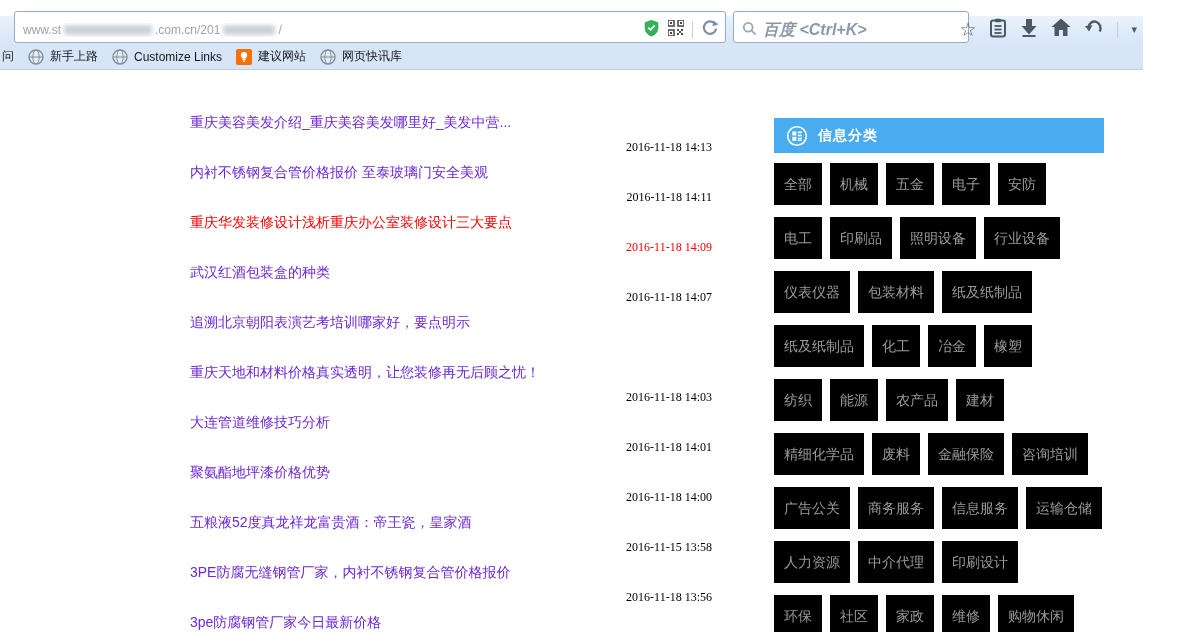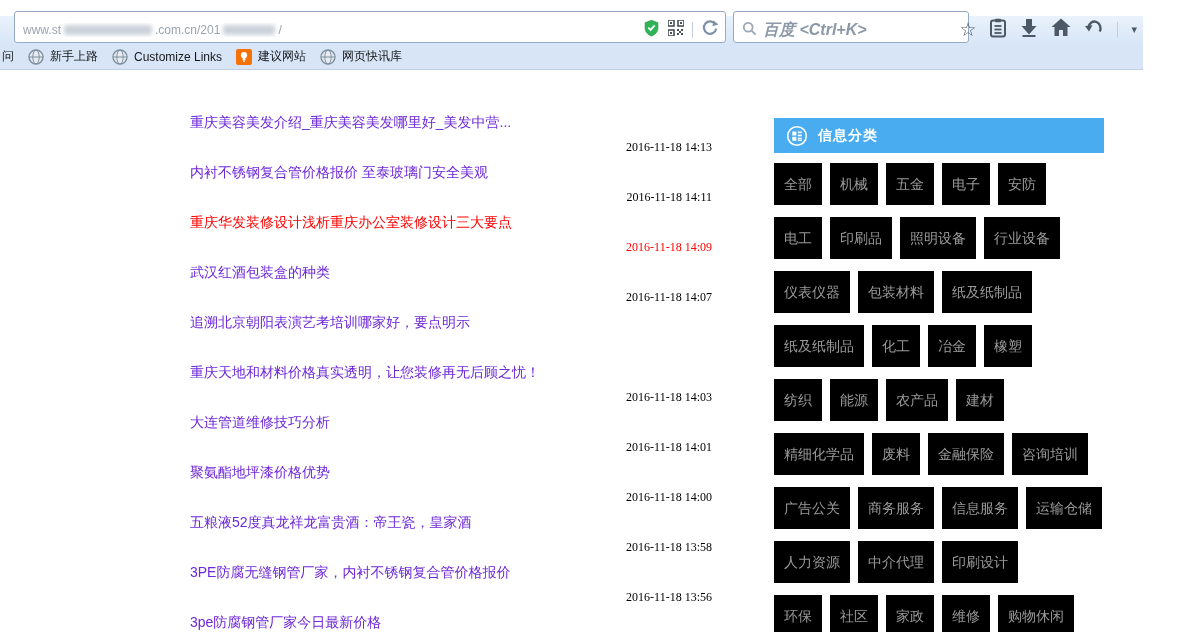--- a/index.html
+++ b/index.html
@@ -217,21 +217,21 @@
     <div class="article-item">
       <div class="article-title">大连管道维修技巧分析</div>
       <div class="article-time">2016-11-18 14:01</div>
     </div>
     <div class="article-item">
       <div class="article-title">聚氨酯地坪漆价格优势</div>
       <div class="article-time">2016-11-18 14:00</div>
     </div>
     <div class="article-item">
       <div class="article-title">五粮液52度真龙祥龙富贵酒：帝王瓷，皇家酒</div>
-      <div class="article-time">2016-11-18 13:58</div>
+      <div class="article-time">2016-11-15 13:58</div>
     </div>
     <div class="article-item">
       <div class="article-title">3PE防腐无缝钢管厂家，内衬不锈钢复合管价格报价</div>
       <div class="article-time">2016-11-18 13:56</div>
     </div>
     <div class="article-item">
       <div class="article-title">3pe防腐钢管厂家今日最新价格</div>
       <div class="article-time"></div>
     </div>
   </div>

